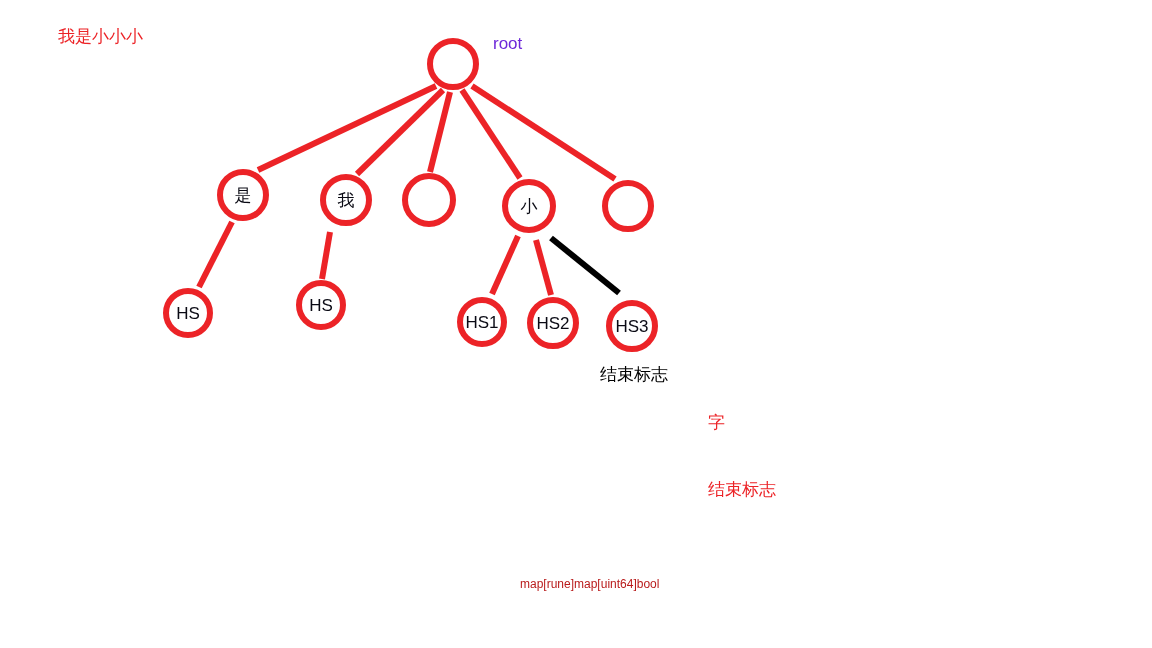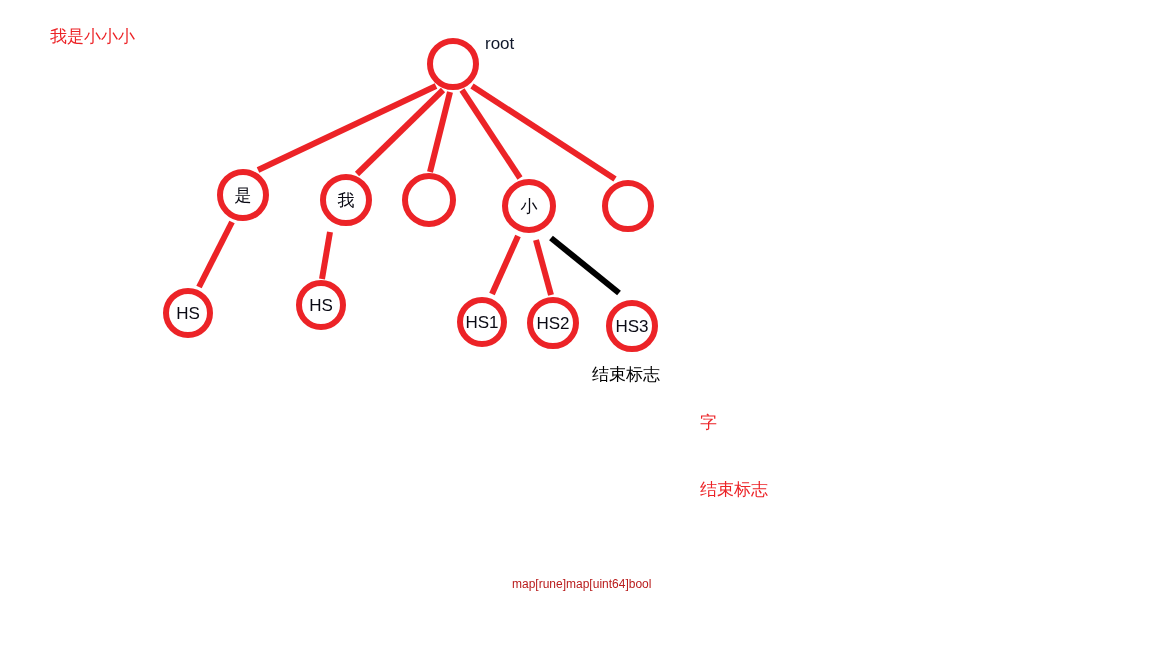--- a/index.html
+++ b/index.html
@@ -19,35 +19,36 @@
     position: absolute;
     left: 0;
     top: 0;
     width: 1152px;
     height: 648px;
   }
   .txt {
     position: absolute;
     white-space: pre;
     line-height: 1;
+    margin-left: 8px;
   }
   .note-red {
     color: #ec2327;
     font-size: 17px;
   }
   .note-black {
     color: #000000;
     font-size: 17px;
   }
   .corner-label {
     color: #ec2327;
     font-size: 17px;
   }
   .root-label {
-    color: #0f172a;
+    color: #6d28d9;
     font-size: 17px;
   }
   .node-label {
     font-size: 17px;
     fill: #0a0a14;
   }
   .mono-line {
     color: #b91c1c;
     font-size: 12px;
   }

